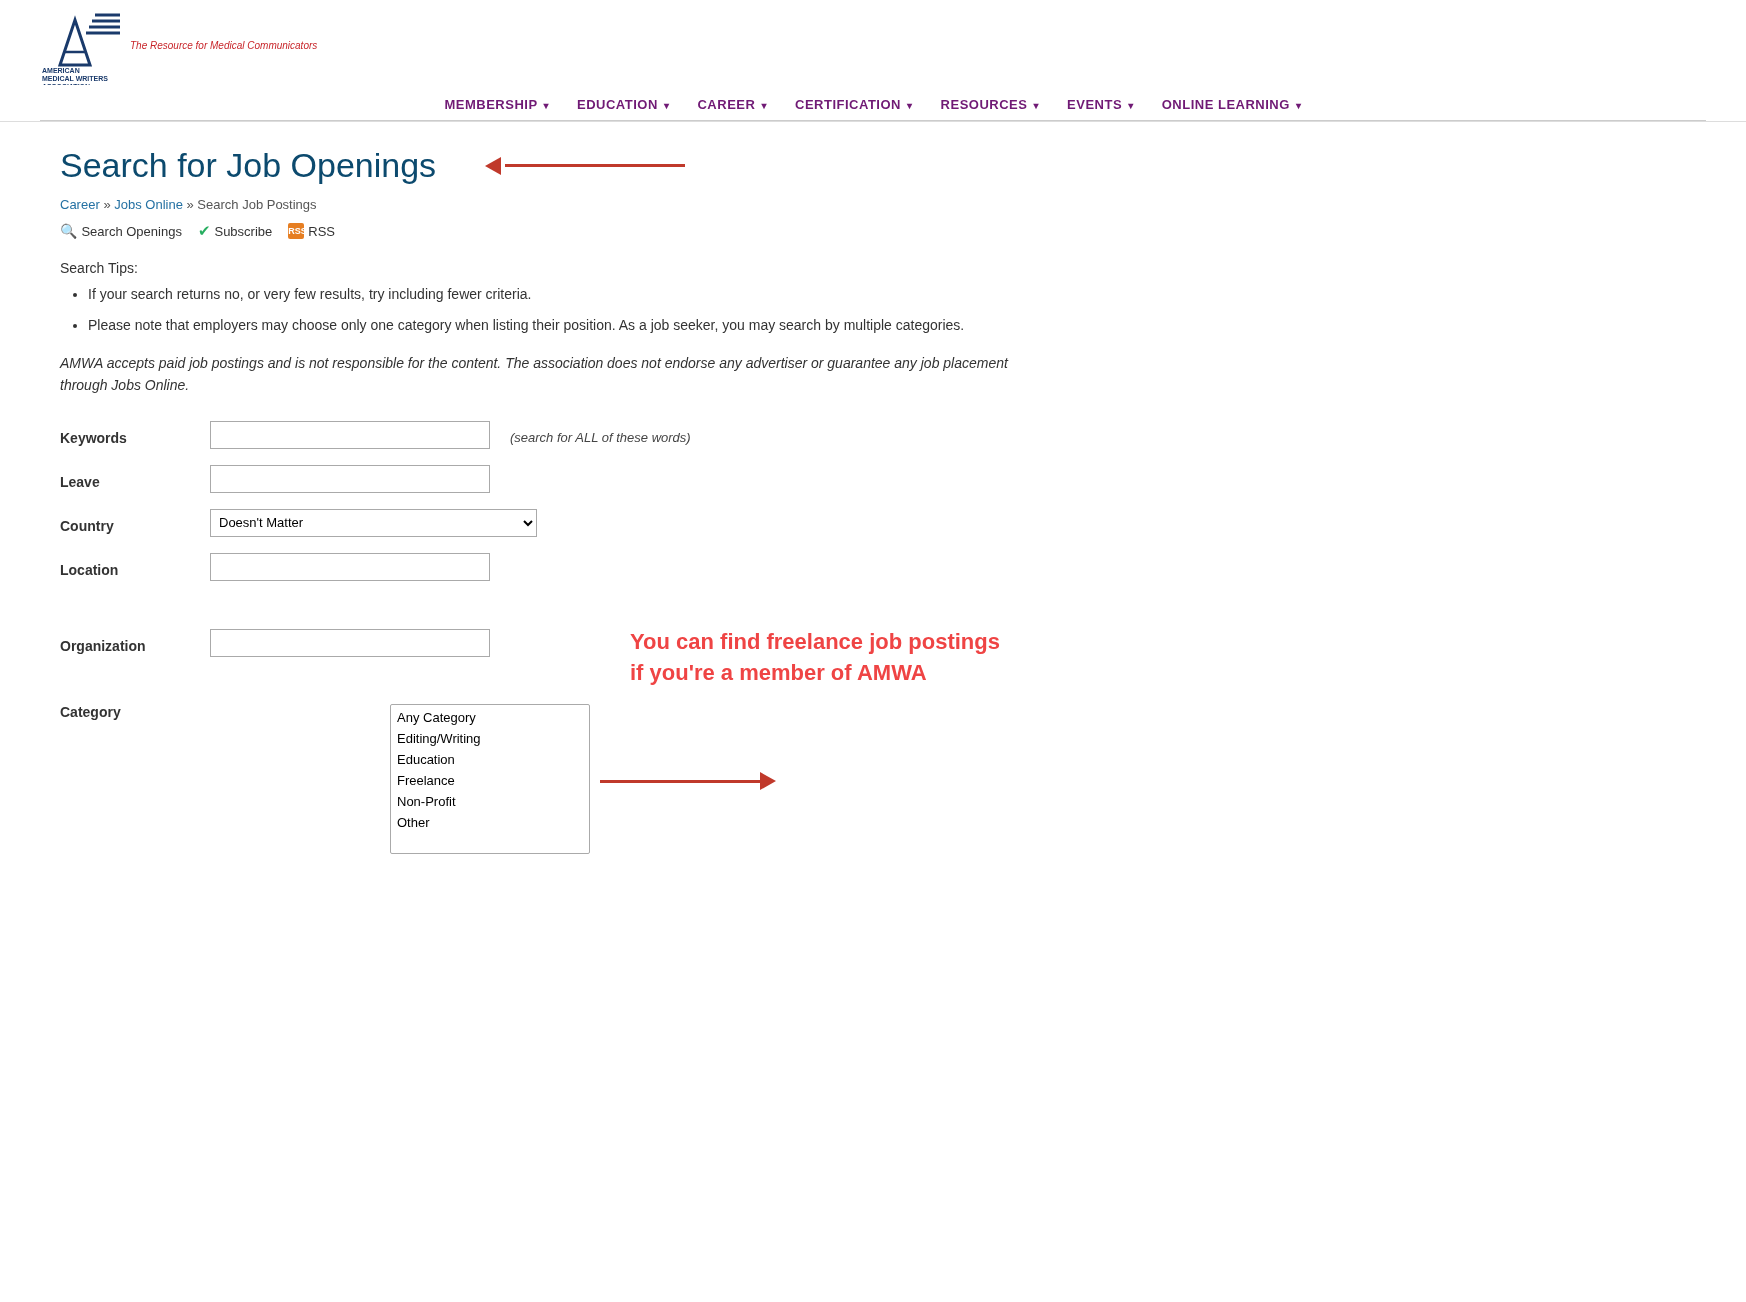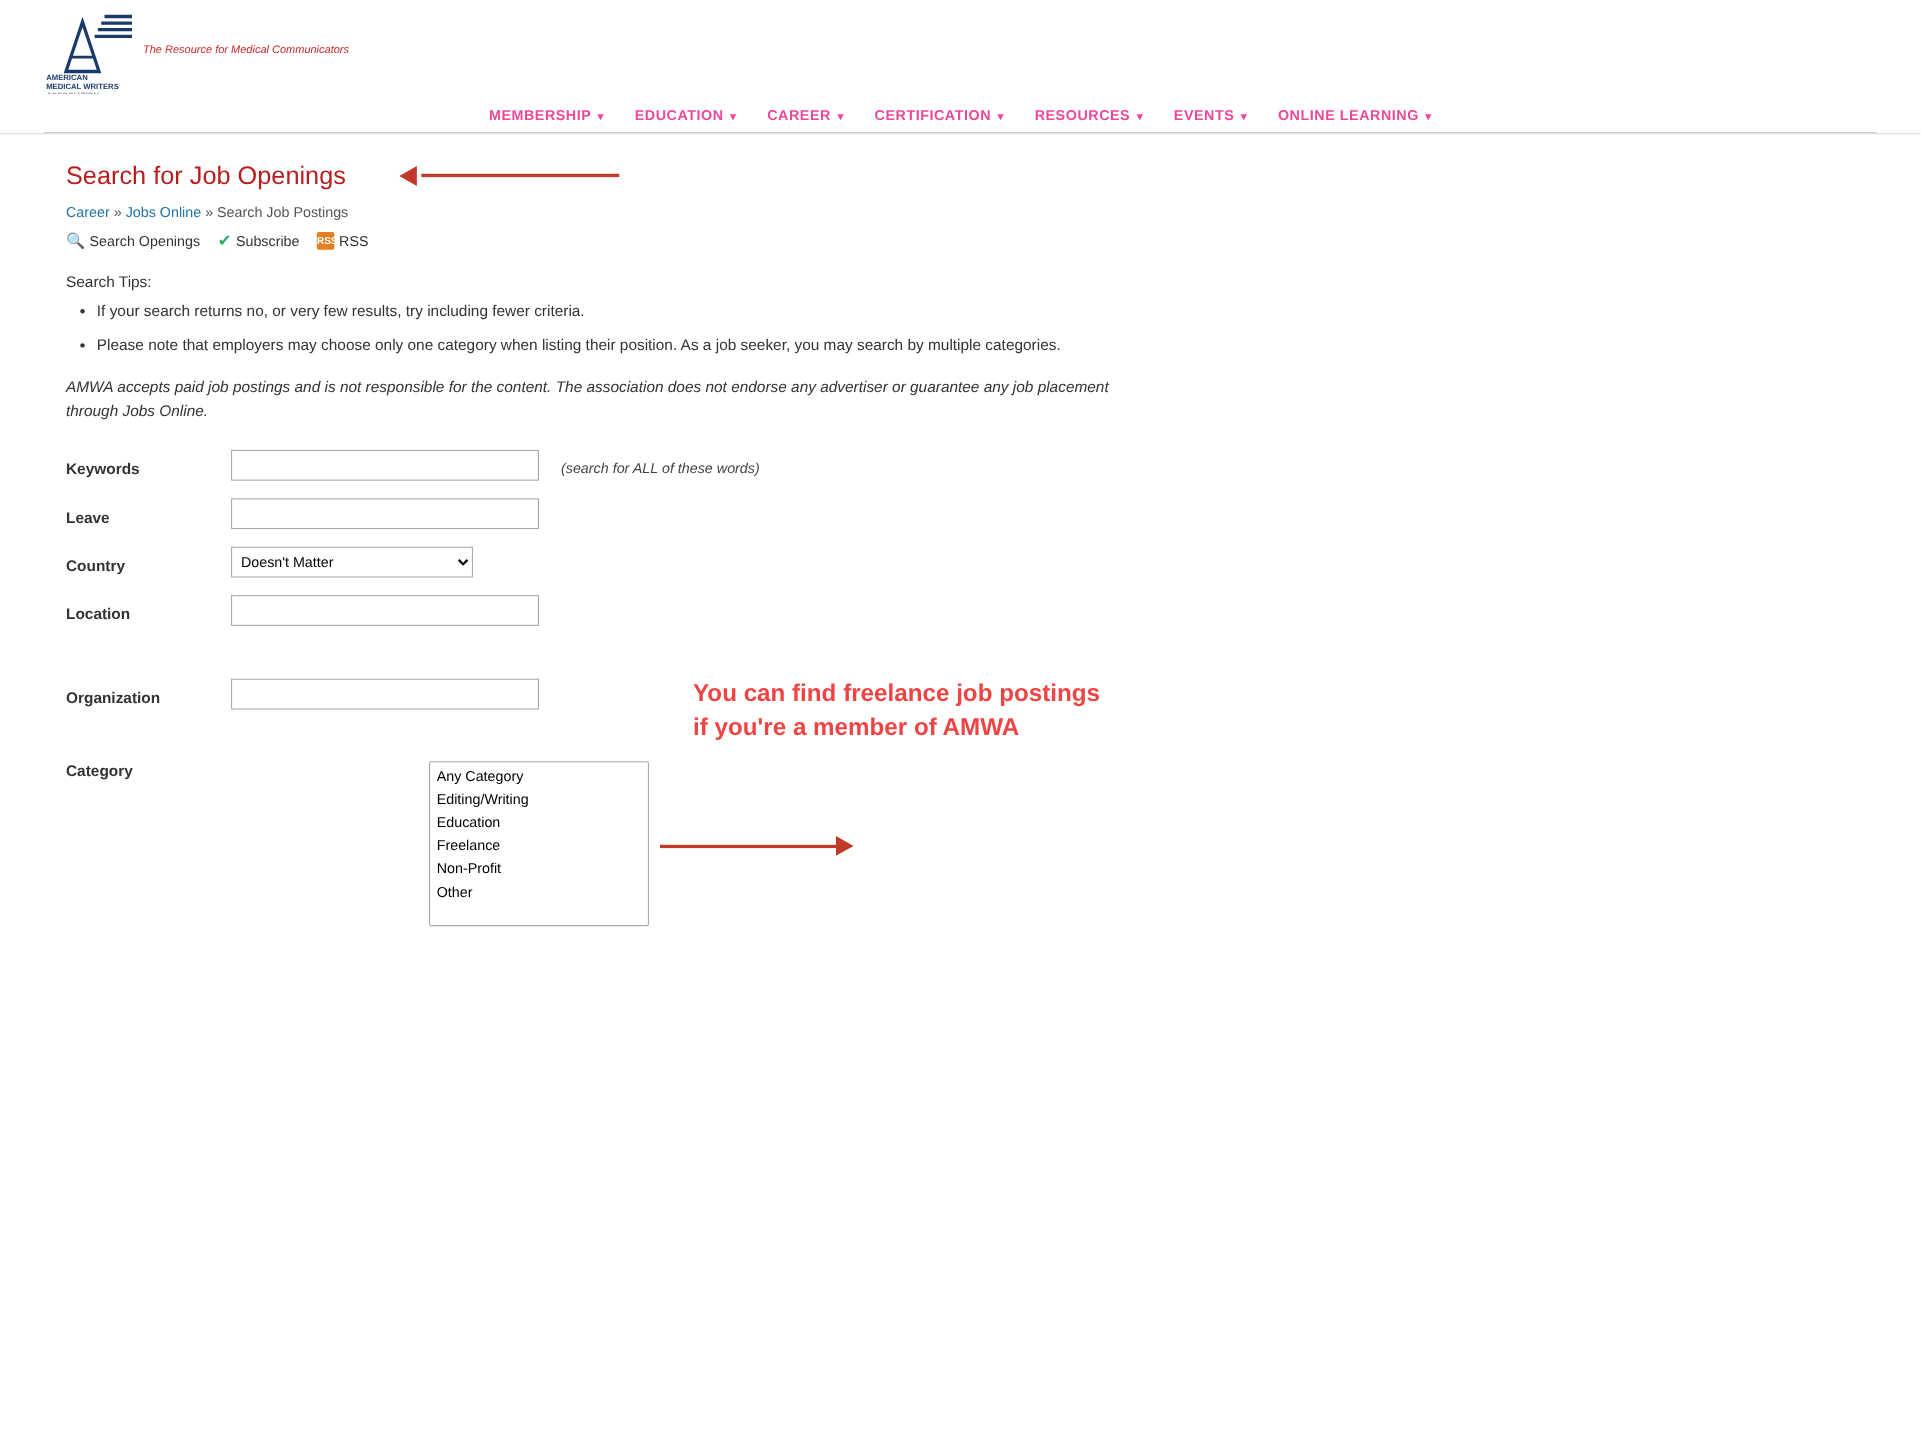--- a/index.html
+++ b/index.html
@@ -3,28 +3,28 @@
   <meta charset="utf-8">
   <style>
     * { box-sizing: border-box; margin: 0; padding: 0; }
     body { font-family: Arial, sans-serif; font-size: 14px; color: #333; background: #fff; }
 
     
     .header { padding: 10px 40px 0; border-bottom: 1px solid #ddd; }
     .logo-tagline { font-size: 10px; color: #c8252a; font-style: italic; }
 
     .nav { display: flex; align-items: center; justify-content: center; padding: 8px 0; gap: 28px; }
-    .nav-item { font-size: 13px; color: #ec4899; font-weight: bold; cursor: pointer; text-transform: uppercase; white-space: nowrap; letter-spacing: 0.5px; }
+    .nav-item { font-size: 13px; color: #701a75; font-weight: bold; cursor: pointer; text-transform: uppercase; white-space: nowrap; letter-spacing: 0.5px; }
     .nav-item .caret { font-size: 10px; margin-left: 2px; }
 
     
     .main { padding: 24px 60px; max-width: 1100px; }
 
     .page-title-row { display: flex; align-items: center; margin-bottom: 12px; }
-    .page-title { font-size: 23px; font-weight: normal; color: #b91c1c; margin-right: 49px; }
+    .page-title { font-size: 34px; font-weight: normal; color: #0c4a6e; margin-right: 49px; }
     .arrow-indicator { display: flex; align-items: center; }
     .arrow-line { width: 180px; height: 3px; background: #c0392b; }
     .arrow-head { width: 0; height: 0; border-top: 9px solid transparent; border-bottom: 9px solid transparent; border-right: 16px solid #c0392b; margin-right: 4px; }
 
     .breadcrumb { font-size: 13px; margin-bottom: 10px; }
     .breadcrumb a { color: #2471a3; text-decoration: none; }
     .breadcrumb span { color: #555; }
 
     .toolbar { display: flex; align-items: center; gap: 16px; margin-bottom: 20px; font-size: 13px; }
     .toolbar-item { display: flex; align-items: center; gap: 4px; cursor: pointer; color: #333; }
@@ -36,21 +36,21 @@
 
     .disclaimer { font-style: italic; font-size: 14px; margin-bottom: 24px; line-height: 1.6; color: #333; }
 
     
     .form-section { display: flex; flex-direction: column; gap: 16px; }
     .form-row { display: flex; align-items: center; gap: 20px; }
     .form-label { width: 130px; font-weight: bold; font-size: 14px; padding-top: 6px; flex-shrink: 0; }
     .form-input { width: 280px; height: 28px; border: 1px solid #aaa; padding: 3px 6px; font-size: 13px; }
     .form-hint { font-size: 13px; padding-top: 6px; color: #444; font-style: italic; }
 
-    .form-select { width: 220px; height: 28px; border: 1px solid #aaa; padding: 3px 4px; font-size: 13px; background: #fff; }
+    .form-select { width: 327px; height: 28px; border: 1px solid #aaa; padding: 3px 4px; font-size: 13px; background: #fff; }
 
     
     .category-row { display: flex; align-items: flex-start; gap: 20px; }
     .category-left { width: 310px; flex-shrink: 0; }
     .category-label { font-weight: bold; font-size: 14px; margin-bottom: 6px; }
     .category-note { font-size: 13px; line-height: 1.6; color: #333; }
     .category-list { width: 200px; border: 1px solid #aaa; height: 150px; overflow-y: scroll; font-size: 13px; padding: 2px 0; }
     .category-list option { padding: 3px 6px; }
 
     

